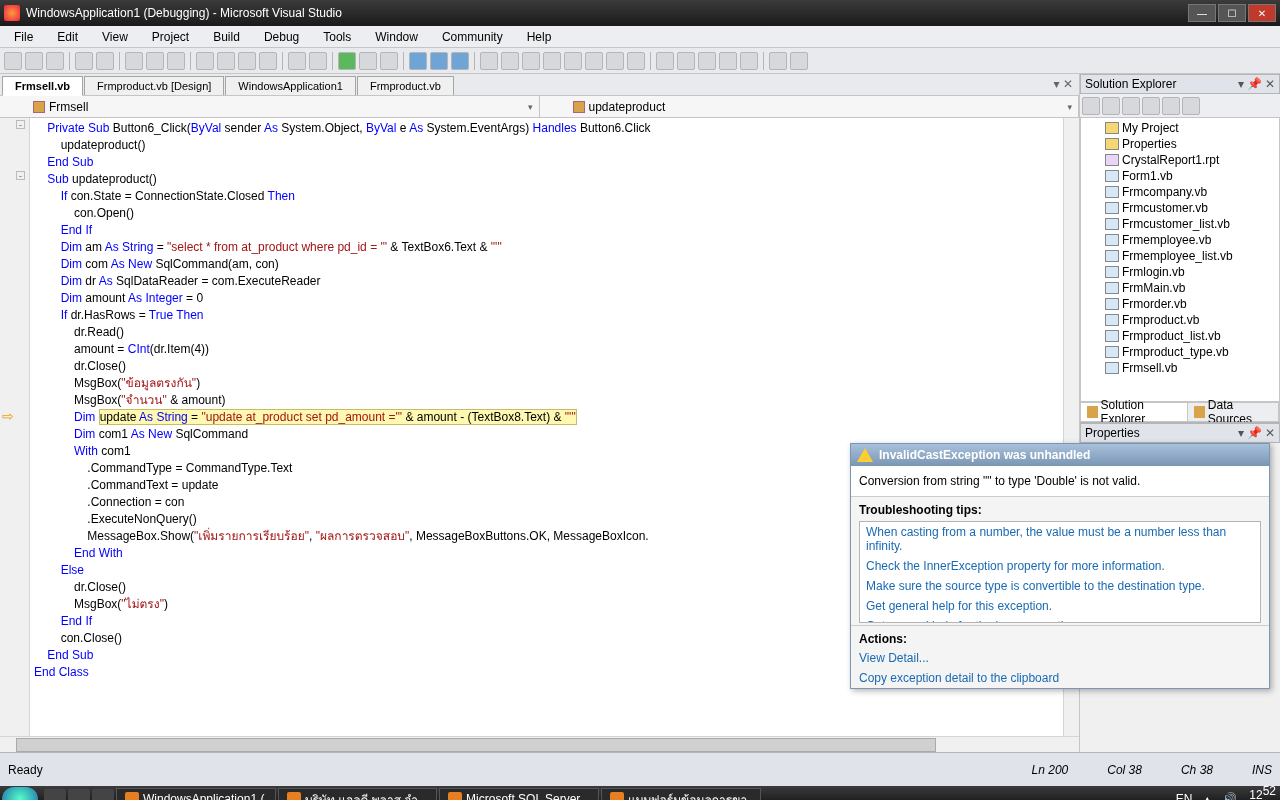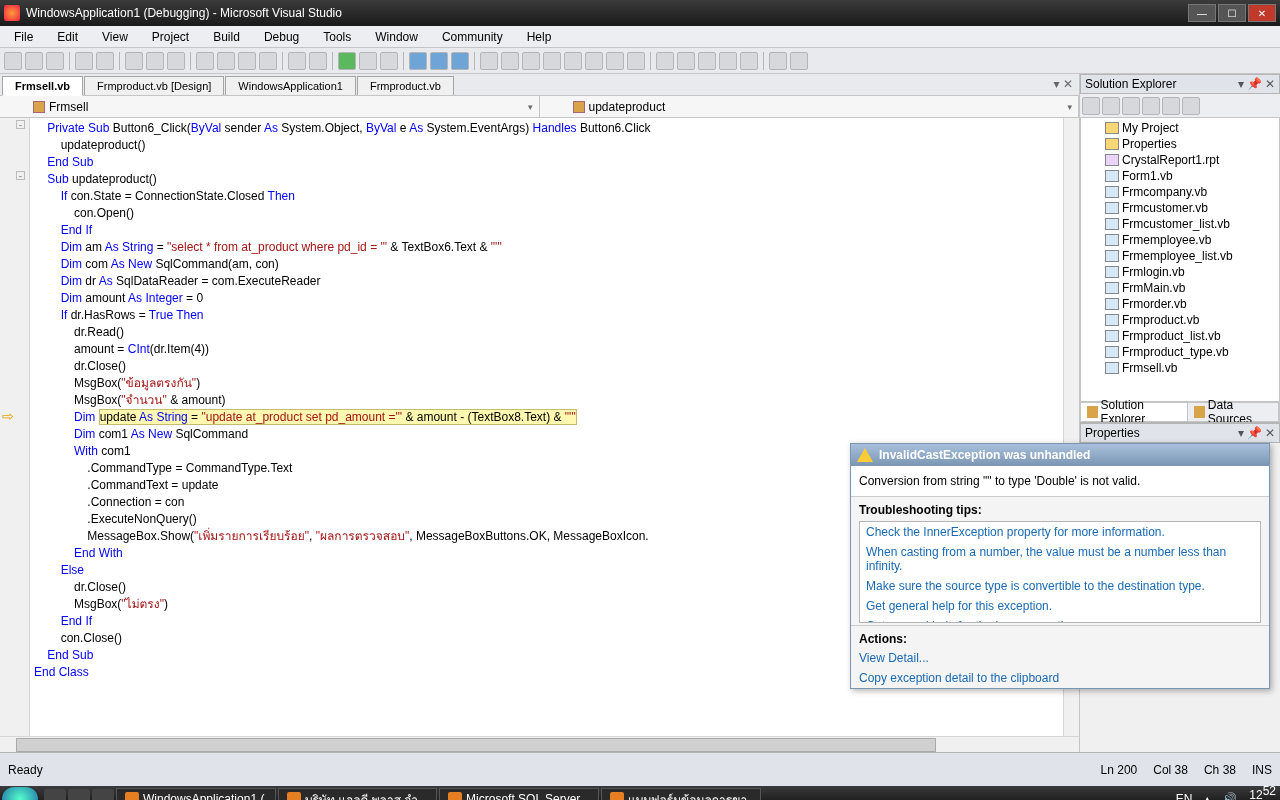--- a/index.html
+++ b/index.html
@@ -71,21 +71,21 @@
 .exception-popup .msg { padding: 8px; background: #fff; border-bottom: 1px solid #ccc; }
 .exception-popup .tips-h { padding: 6px 8px 2px; font-weight: bold; }
 .exception-popup .tips { background: #fff; margin: 2px 8px; border: 1px solid #b5b5b5; max-height: 102px; overflow: auto; }
 .exception-popup .tips .tip { padding: 3px 6px; color: #1a6ab3; cursor: default; }
 .exception-popup .search { padding: 6px 8px; color: #1a6ab3; border-top: 1px solid #ddd; }
 .exception-popup .actions-h { padding: 6px 8px 2px; font-weight: bold; border-top: 1px solid #ccc; }
 .exception-popup .action { padding: 3px 8px; color: #1a6ab3; cursor: default; }
 
 .statusbar { height: 34px; background: #e0e4ea; border-top: 1px solid #b5b5b5; display: flex; align-items: center; padding: 0 8px; font-size: 11px; }
 .statusbar .sep { flex: 1; }
-.statusbar .field { margin-left: 16px; }
+.statusbar .field { margin-left: 39px; font-style: italic; }
 
 .taskbar { height: 26px; background: linear-gradient(#3b3b3b,#0a0a0a); display: flex; align-items: center; padding: 0 2px; color: #fff; font-size: 11px; }
 .taskbar .start { width: 36px; height: 24px; background: radial-gradient(circle,#5fc,#27a); border-radius: 12px; margin-right: 6px; }
 .taskbar .pin { width: 22px; height: 20px; background: #444; margin-right: 2px; border-radius: 2px; }
 .taskbar .task { height: 22px; background: #2a2a2a; border: 1px solid #555; padding: 2px 8px; margin-right: 2px; display: flex; align-items: center; gap: 4px; max-width: 160px; overflow: hidden; white-space: nowrap; }
 .taskbar .task .tic { width: 14px; height: 14px; background: #e67e22; border-radius: 2px; flex-shrink: 0; }
 .taskbar .tspacer { flex: 1; }
 .taskbar .tray { display: flex; align-items: center; gap: 12px; padding-right: 2px; }
 .taskbar .clock { text-align: right; line-height: 11px; font-size: 10px; }
 </style>
@@ -304,22 +304,22 @@
 </div>
 
 <div class="exception-popup">
   <div class="eh">
     <div class="warn"></div>
     <span>InvalidCastException was unhandled</span>
   </div>
   <div class="msg">Conversion from string "" to type 'Double' is not valid.</div>
   <div class="tips-h">Troubleshooting tips:</div>
   <div class="tips" id="exception-tips">
+      <div class="tip">When casting from a number, the value must be a number less than infinity.</div>
       <div class="tip">Check the InnerException property for more information.</div>
-      <div class="tip">When casting from a number, the value must be a number less than infinity.</div>
       <div class="tip">Make sure the source type is convertible to the destination type.</div>
       <div class="tip">Get general help for this exception.</div>
       <div class="tip">Get general help for the inner exception.</div>
     </div>
   <div class="actions-h">Actions:</div>
   <div class="action">View Detail...</div>
   <div class="action">Copy exception detail to the clipboard</div>
 </div>
 
 <div class="statusbar">

